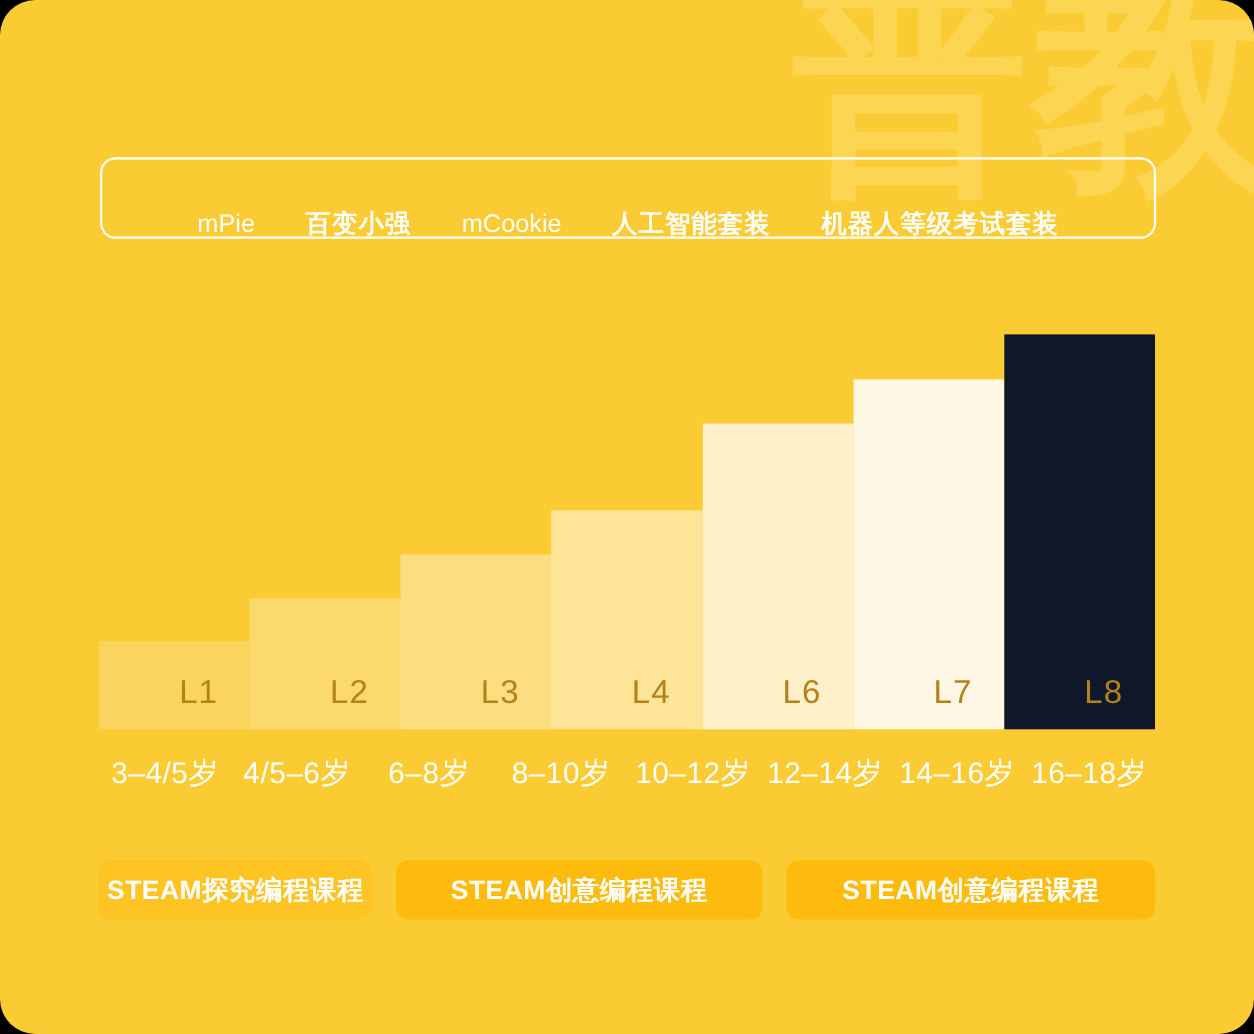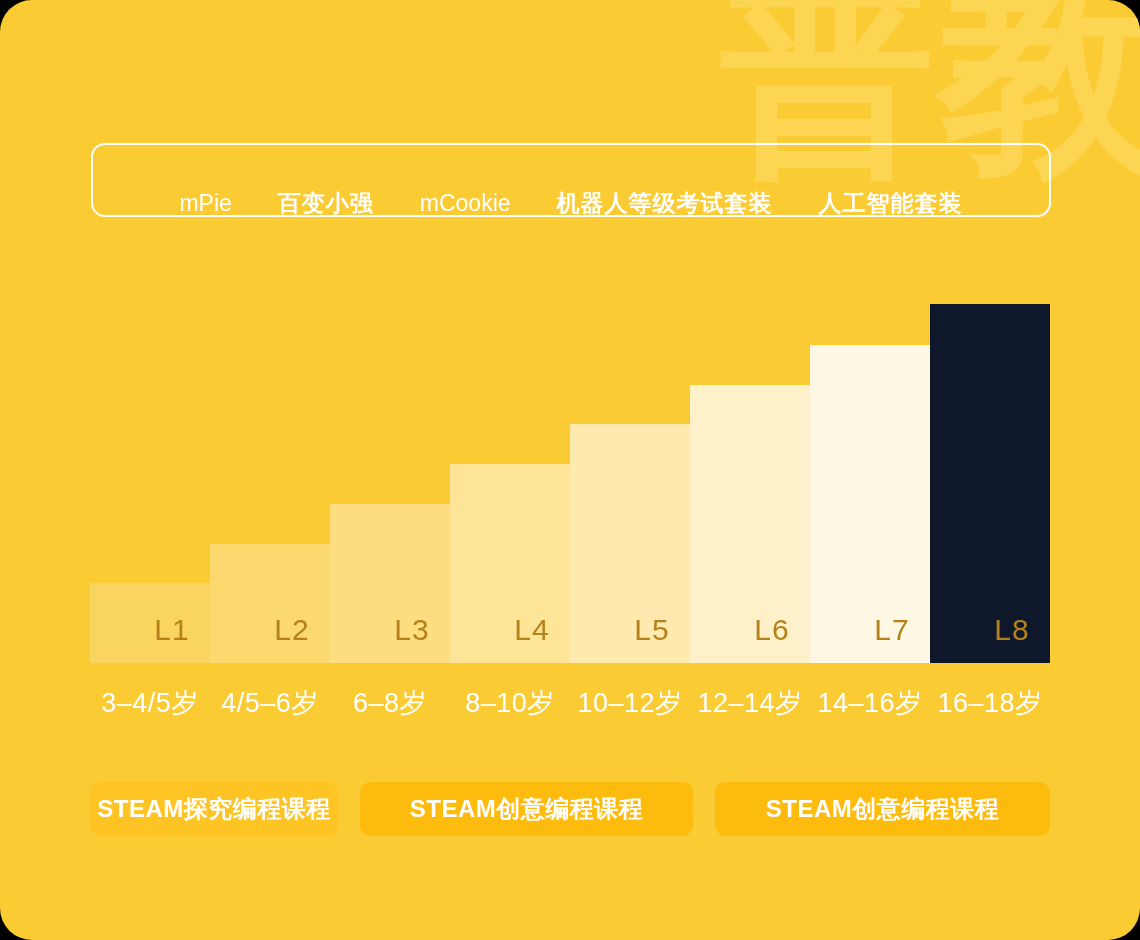--- a/index.html
+++ b/index.html
@@ -50,39 +50,36 @@
 <body>
 
 <div id="card">
 
   <div id="watermark">普教</div>
 
   <div id="navpill">
       <div class="nav-item">mPie</div>
       <div class="nav-item cjk">百变小强</div>
       <div class="nav-item">mCookie</div>
+      <div class="nav-item cjk">人工智能套装</div>
       <div class="nav-item cjk">机器人等级考试套装</div>
-      <div class="nav-item cjk">人工智能套装</div>
     </div>
 
   <div id="chart">
       <div class="bar" style="height: 80px; background: rgb(249, 212, 94);">
         <span class="bar-label" style="color: rgb(181, 130, 26);">L1</span>
       </div>
       <div class="bar" style="height: 119px; background: rgb(251, 217, 110);">
         <span class="bar-label" style="color: rgb(181, 130, 26);">L2</span>
       </div>
       <div class="bar" style="height: 159px; background: rgb(252, 222, 129);">
         <span class="bar-label" style="color: rgb(181, 130, 26);">L3</span>
       </div>
       <div class="bar" style="height: 199px; background: rgb(253, 228, 150);">
         <span class="bar-label" style="color: rgb(181, 130, 26);">L4</span>
-      </div>
-      <div class="bar" style="height: 239px; background: rgb(254, 234, 174);">
-        <span class="bar-label" style="color: rgb(181, 130, 26);">L5</span>
       </div>
       <div class="bar" style="height: 278px; background: rgb(254, 240, 200);">
         <span class="bar-label" style="color: rgb(181, 130, 26);">L6</span>
       </div>
       <div class="bar" style="height: 318px; background: rgb(254, 247, 227);">
         <span class="bar-label" style="color: rgb(181, 130, 26); margin-top: 28px;">L7</span>
       </div>
       <div class="bar" style="height: 359px; background: #0f172a;">
         <span class="bar-label" style="color: rgb(181, 130, 26);">L8</span>
       </div>

